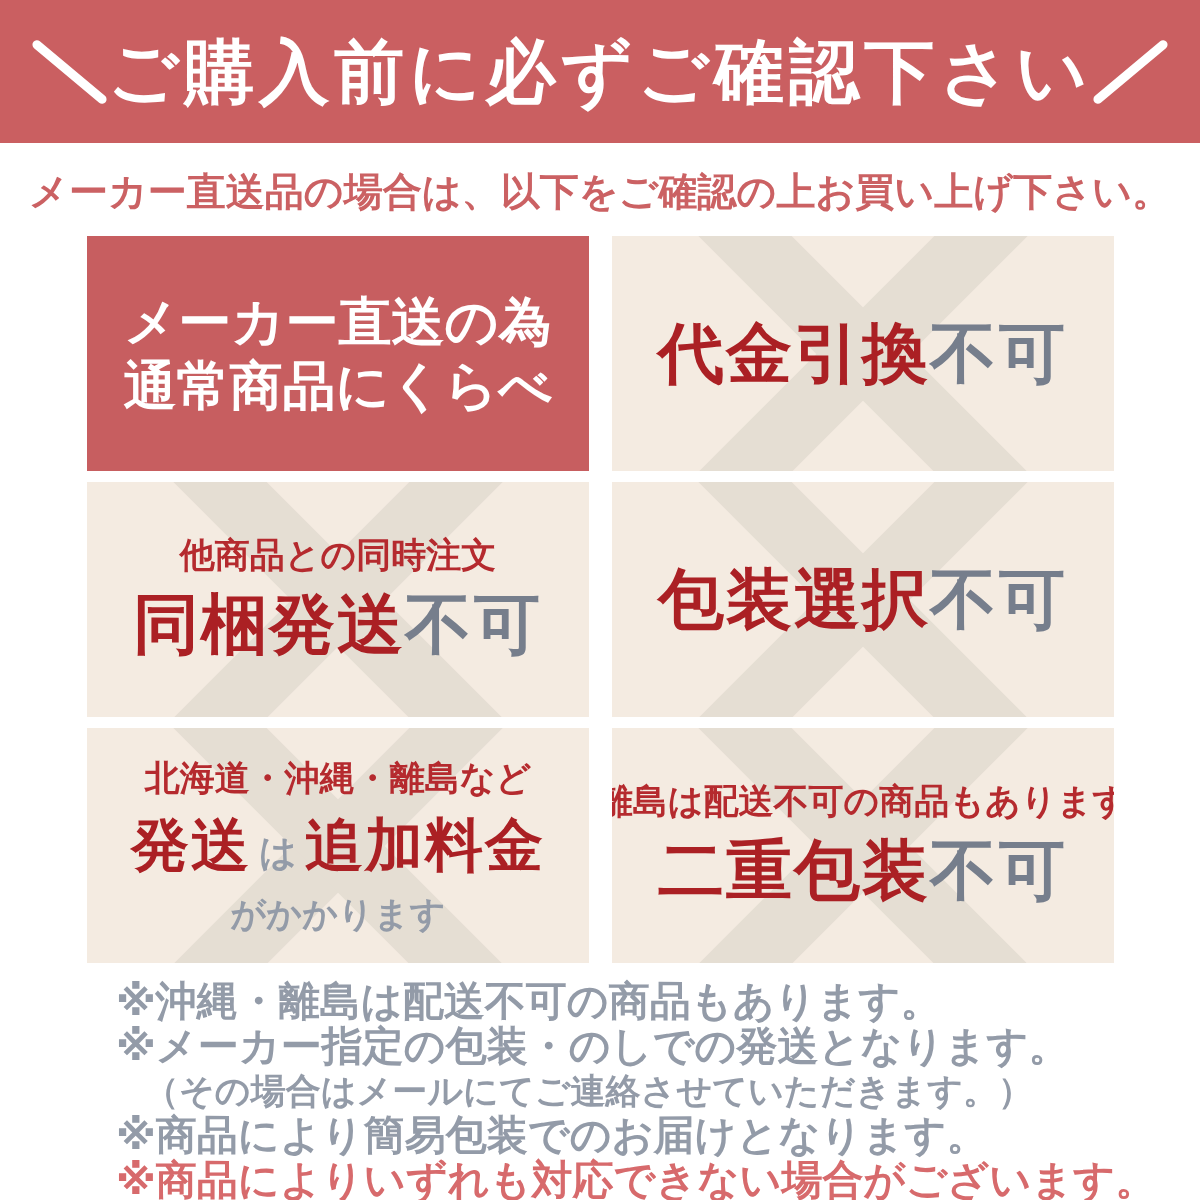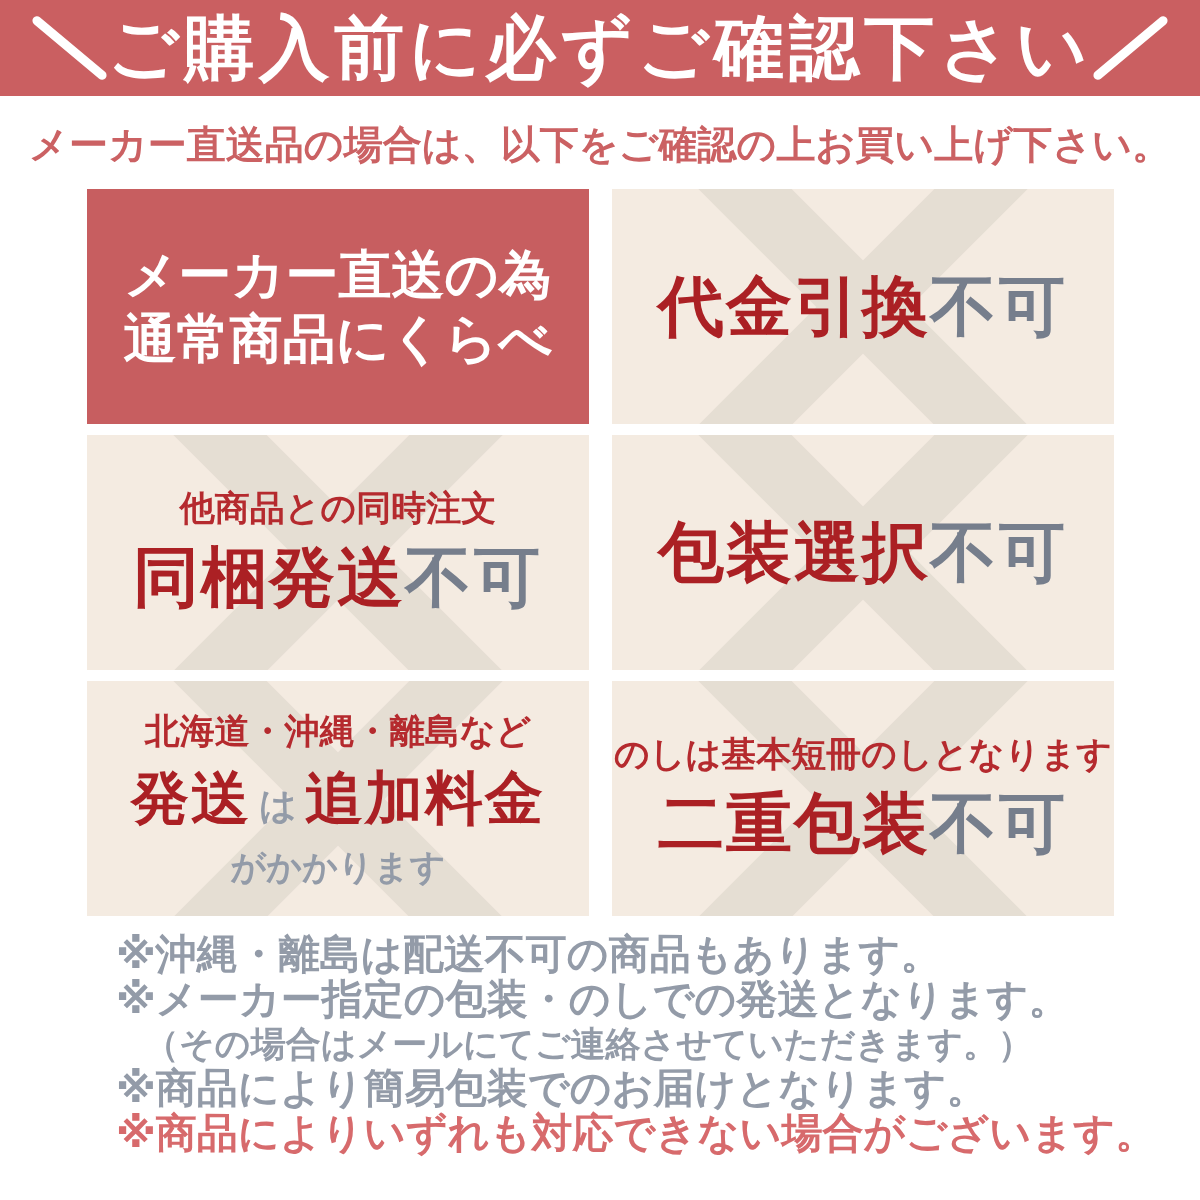--- a/index.html
+++ b/index.html
@@ -4,21 +4,21 @@
 <style>
   * { margin:0; padding:0; box-sizing:border-box; }
   html,body {
     width:1200px; height:1200px; overflow:hidden;
     background:#ffffff;
     font-family:"Liberation Sans","DejaVu Sans",sans-serif;
   }
 
   
   .banner {
-    width:1200px; height:96px;
+    width:1200px; height:143px;
     background:var(--banner-bg,#ca5f61);
     display:flex; align-items:center; justify-content:center;
   }
   .banner-title {
     color:var(--banner-text,#ffffff);
     font-size:70px; font-weight:bold; letter-spacing:5px;
     line-height:1; white-space:nowrap;
   }
   .slash {
     width:9px; height:94px; border-radius:5px;
@@ -154,21 +154,21 @@
     <div class="fee-row">
       <span class="big-red fee-big">発送</span>
       <span class="particle-gray">は</span>
       <span class="big-red fee-big">追加料金</span>
     </div>
     <div class="small-gray">がかかります</div>
   </div>
 
   <div class="box box-beige">
     <div class="xmark"></div>
-    <div class="small-red">のしは基本短冊のしとなります</div>
+    <div class="small-red">離島は配送不可の商品もあります</div>
     <div class="row-main">
       <span class="big-red">二重包装</span>
       <span class="big-gray">不可</span>
     </div>
   </div>
 
 </div>
 
 <div class="notes">
   <p class="note">※沖縄・離島は配送不可の商品もあります。</p>

